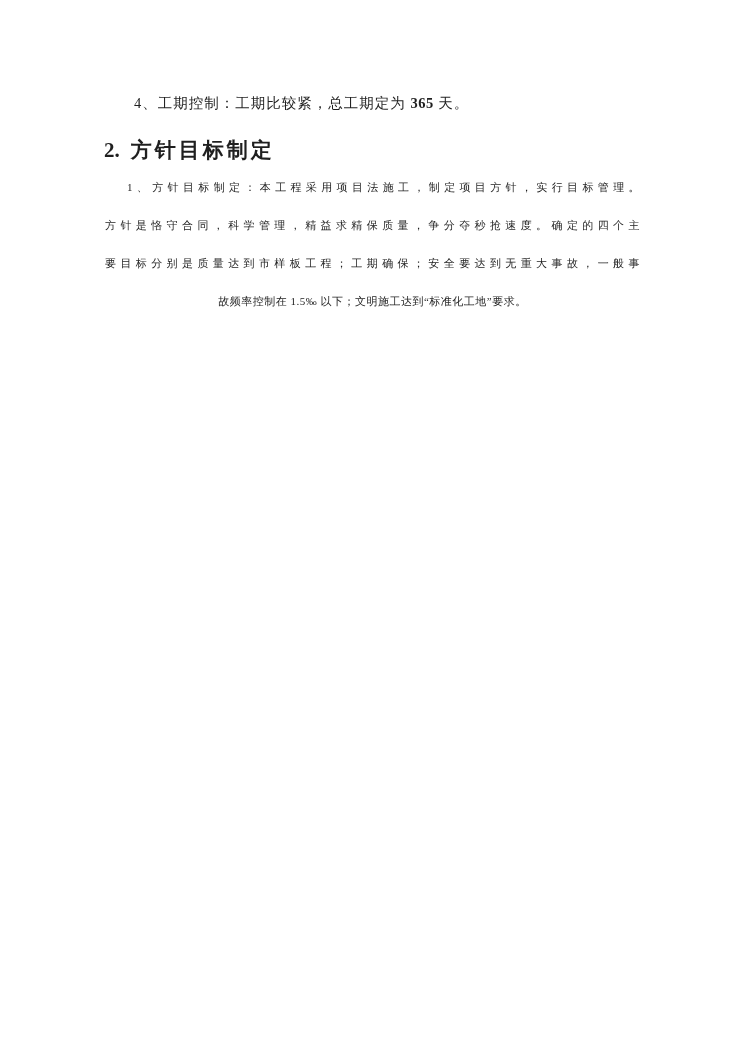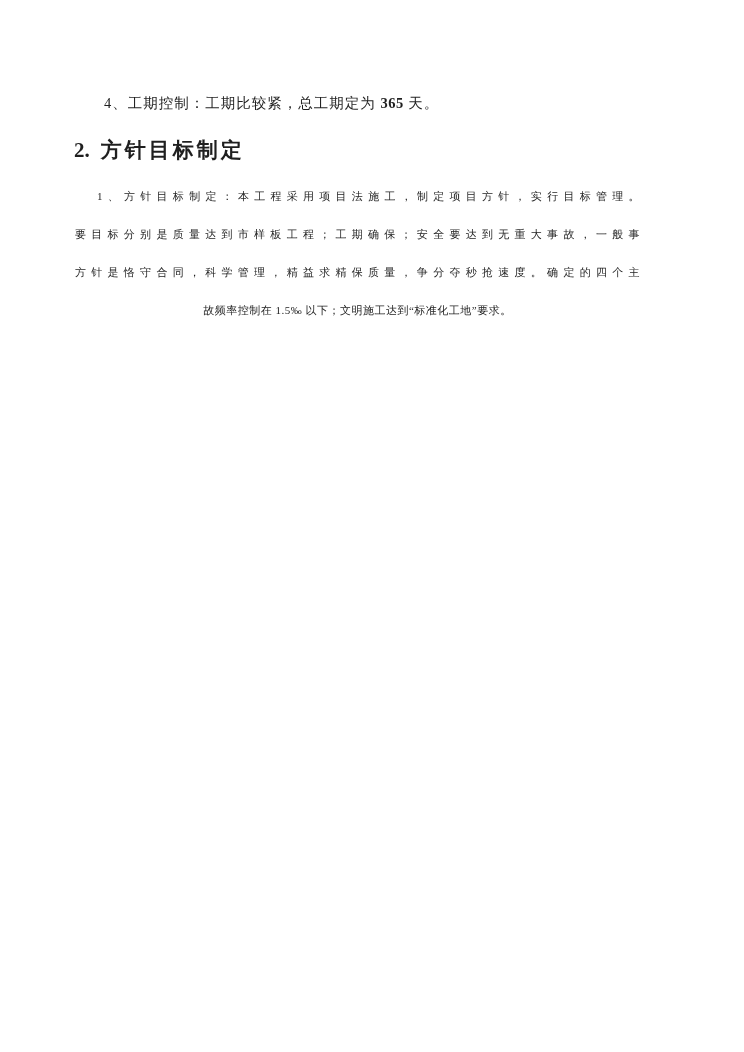--- a/index.html
+++ b/index.html
@@ -10,38 +10,38 @@
   .page {
     position: relative;
     width: 744px;
     height: 1052px;
     background: #ffffff;
     overflow: hidden;
     font-family: "Liberation Serif", "DejaVu Serif", serif;
     color: #1f1f1f;
   }
   .content {
-    padding: 84px 104px 0 75px;
+    padding: 84px 104px 0 105px;
   }
   
   .intro-line {
     margin: 0;
     font-size: 14.5px;
     line-height: 38px;
     text-indent: 2em;
     letter-spacing: 1px;
     white-space: nowrap;
   }
   .intro-line .num-bold {
     font-weight: 700;
     letter-spacing: 0.5px;
   }
   
   .section-heading {
-    margin: 13px 0 12px -1px;
+    margin: 13px 0 3px -1px;
     font-size: 21px;
     line-height: 30px;
     font-weight: 700;
     letter-spacing: 3px;
     text-indent: 0;
   }
   .section-heading .heading-num {
     letter-spacing: 0;
     margin-right: 11px;
   }
@@ -74,19 +74,19 @@
     <p class="intro-line">
       <span>4、工期控制：工期比较紧，总工期定为 </span><span class="num-bold">365</span><span> 天。</span>
     </p>
 
     <h2 class="section-heading">
       <span class="heading-num">2.</span><span class="heading-title">方针目标制定</span>
     </h2>
 
     <div class="paragraph">
       <div class="para-line justify indent">1、方针目标制定：本工程采用项目法施工，制定项目方针，实行目标管理。</div>
+      <div class="para-line justify">方针是恪守合同，科学管理，精益求精保质量，争分夺秒抢速度。确定的四个主</div>
       <div class="para-line justify">要目标分别是质量达到市样板工程；工期确保；安全要达到无重大事故，一般事</div>
-      <div class="para-line justify">方针是恪守合同，科学管理，精益求精保质量，争分夺秒抢速度。确定的四个主</div>
       <div class="para-line last">故频率控制在 1.5‰ 以下；文明施工达到“标准化工地”要求。</div>
     </div>
 
   </div>
 </div>
 
 </body></html>

